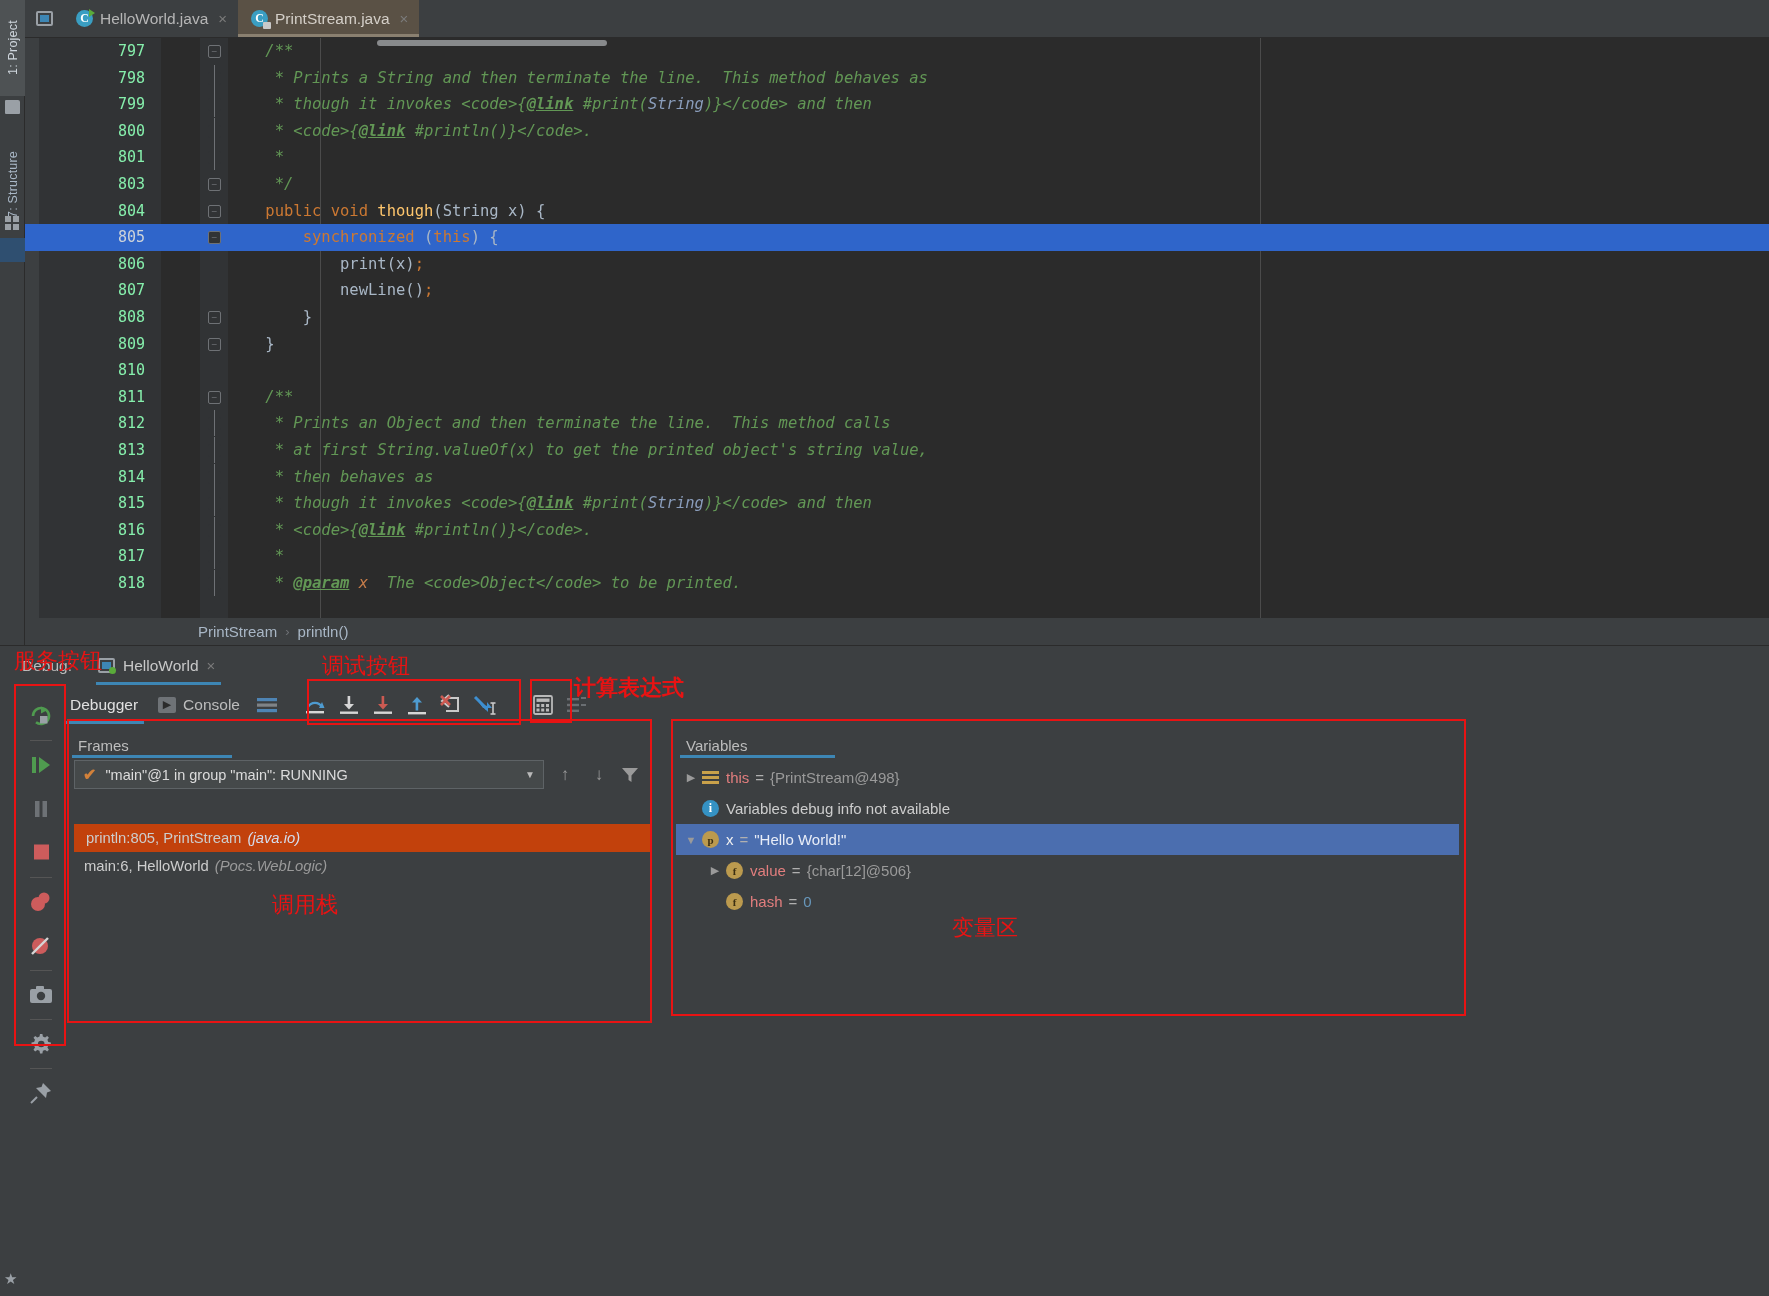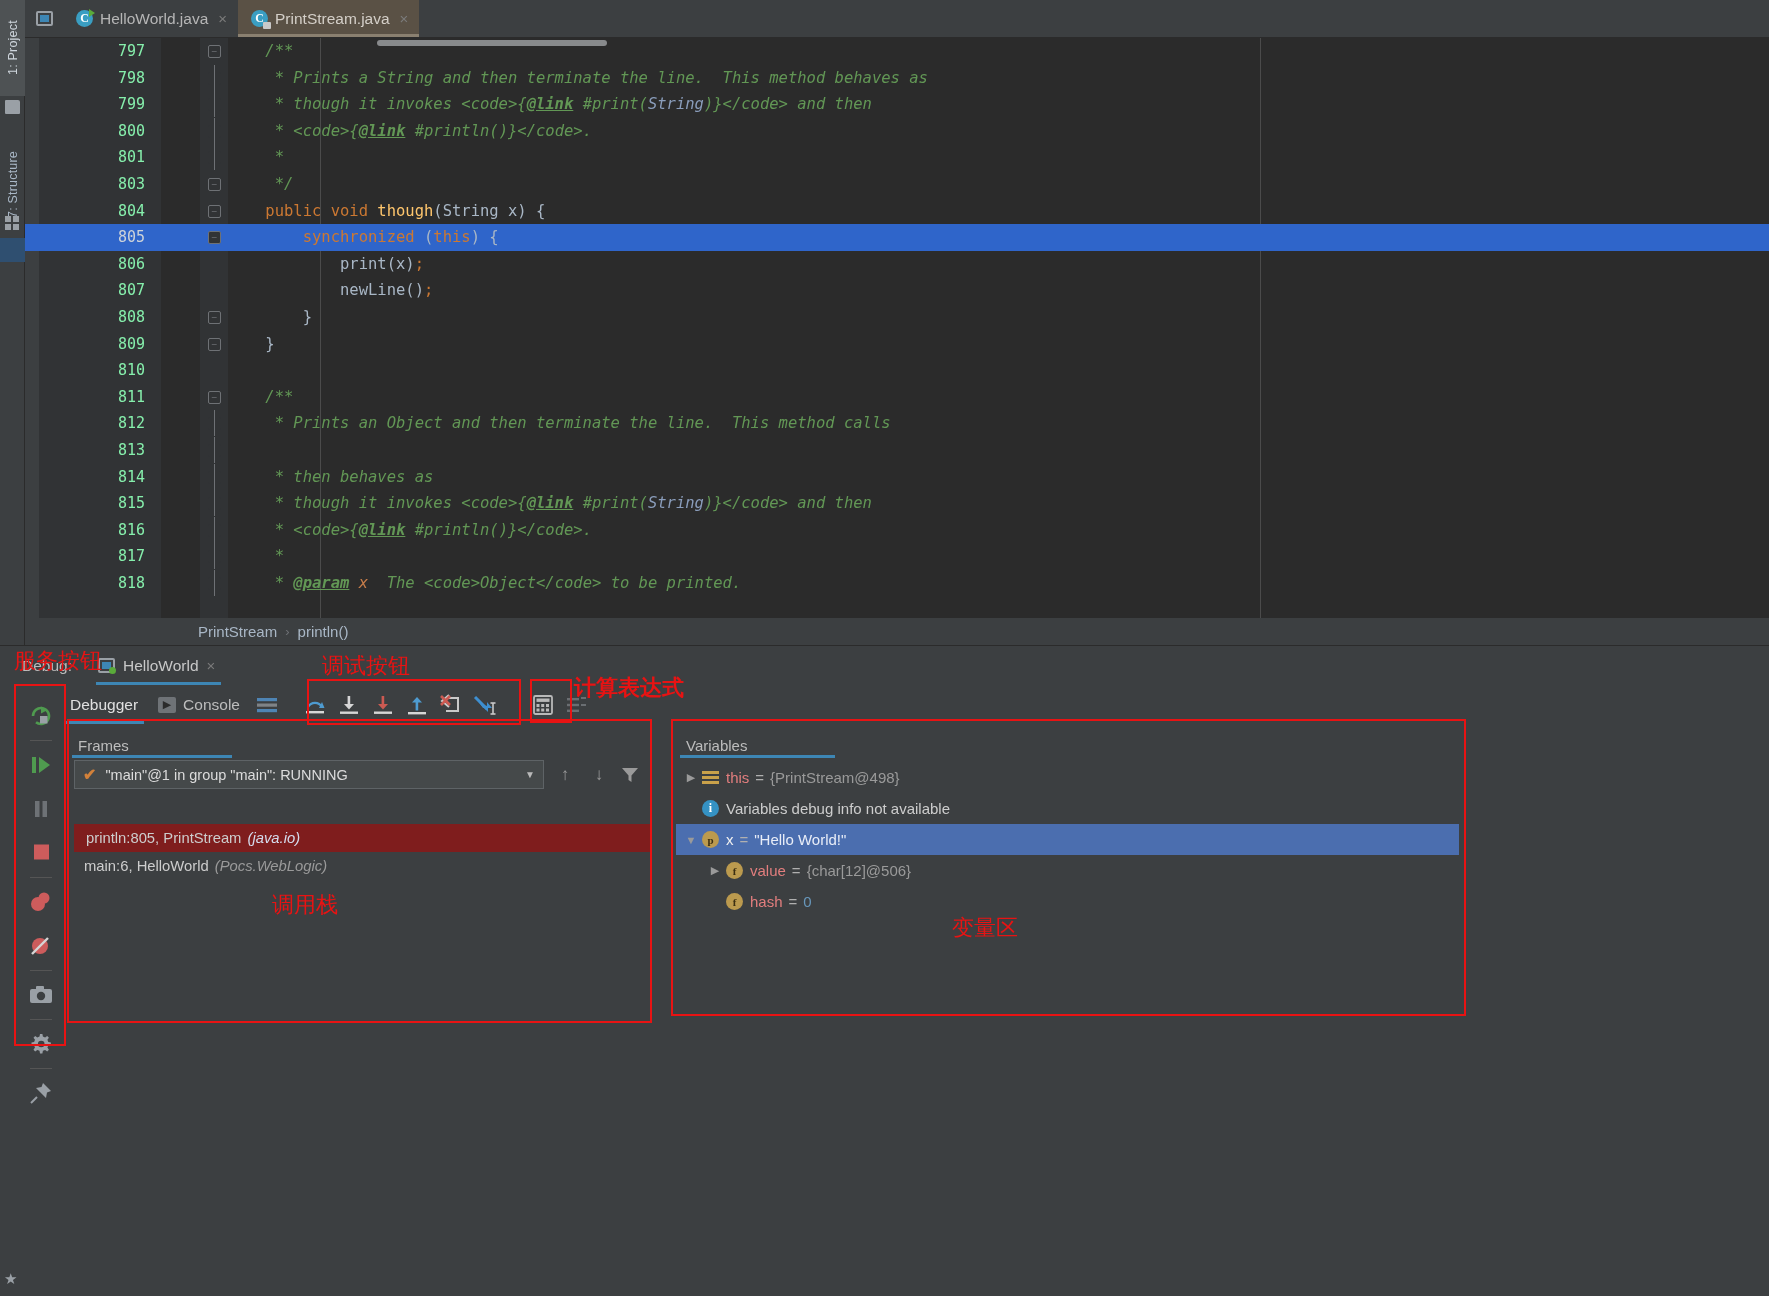--- a/index.html
+++ b/index.html
@@ -165,21 +165,21 @@
   .thread-combo{
     flex:1; height:29px; background:#45494a; border:1px solid #5e6366;
     display:flex;align-items:center;gap:9px;padding:0 8px;color:#dcdcdc;font-size:14.5px;
   }
   .check{color:#d2813a;font-size:16px;font-weight:bold;}
   .caret-dn{margin-left:auto;color:#b9b9b9;font-size:10px;}
   .arrow-up,.arrow-dn{color:#9a9a9a;font-size:17px;width:26px;text-align:center;}
   .filter-ic{width:26px;text-align:center;}
   .frames-list{position:absolute;left:6px;right:2px;top:96px;bottom:2px;background:#3c3f41;}
   .frow{height:28px;display:flex;align-items:center;padding-left:10px;font-size:14.8px;color:#cdcdcd;gap:0;}
-  .frow.sel{background:#7f1d1d;padding-left:12px;}
+  .frow.sel{background:#c2410c;padding-left:12px;}
   .fpkg{color:#9a9a9a;font-style:italic;margin-left:6px;}
   .frow.sel .fpkg{color:#d5dced;}
 
   .varspanel{
     position:absolute; left:676px; top:82px; right:310px; bottom:32px;
     background:#3c3f41;
   }
   .vrow{height:31px;display:flex;align-items:center;font-size:15px;color:#cdcdcd;padding-left:4px;}
   .vrow.sel{background:#4b6eaf;}
   .tri{width:22px;text-align:center;color:#9a9a9a;font-size:11px;}
@@ -329,20 +329,21 @@
           <span class="ctext"><span class="c-cmt">    /**</span></span>
         </div>
         <div class="crow">
           <span class="lnum">812</span>
           <span class="fold bar"></span>
           <span class="ctext"><span class="c-cmt">     * Prints an Object and then terminate the line.  This method calls</span></span>
         </div>
         <div class="crow">
           <span class="lnum">813</span>
           <span class="fold bar"></span>
+          <span class="ctext"><span class="c-cmt">     * at first String.valueOf(x) to get the printed object's string value,</span></span>
         </div>
         <div class="crow">
           <span class="lnum">814</span>
           <span class="fold bar"></span>
           <span class="ctext"><span class="c-cmt">     * then behaves as</span></span>
         </div>
         <div class="crow">
           <span class="lnum">815</span>
           <span class="fold bar"></span>
           <span class="ctext"><span class="c-cmt">     * though it invokes </span><span class="c-tag">&lt;code&gt;{</span><span class="c-lnk">@link</span><span class="c-cmt"> #print(</span><span class="c-cls">String</span><span class="c-cmt">)}&lt;/code&gt; and then</span></span>

